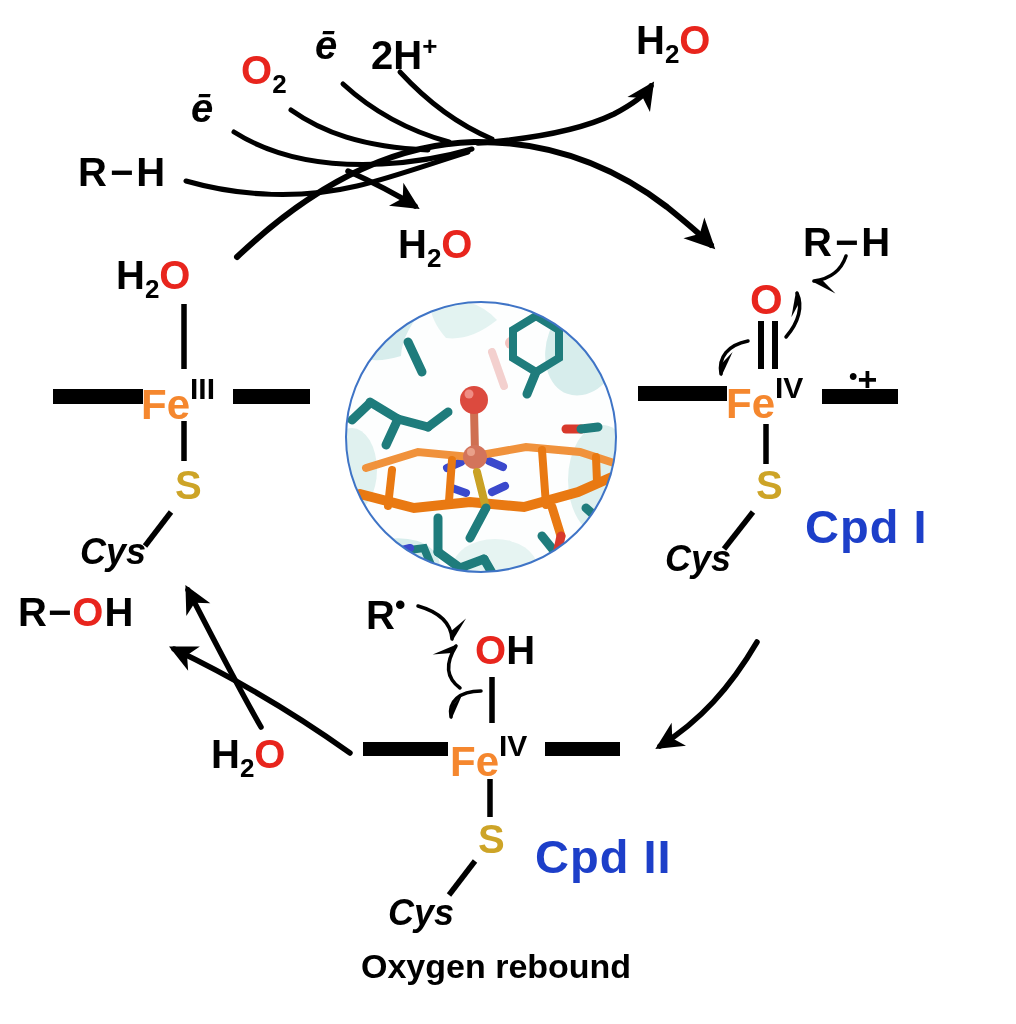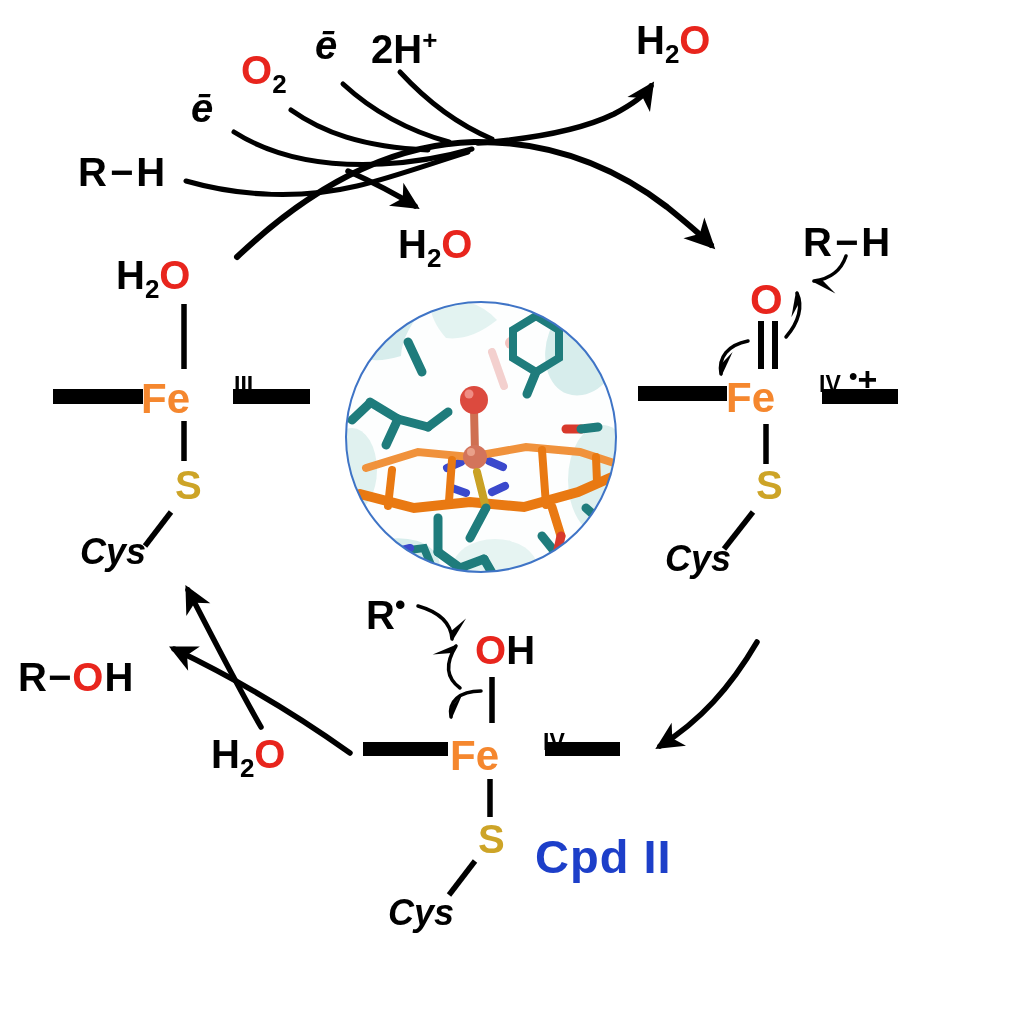--- a/index.html
+++ b/index.html
@@ -15,21 +15,21 @@
          font-family:"Liberation Sans","DejaVu Sans",sans-serif;}
   #art{position:absolute;left:0;top:0;}
   .lbl{position:absolute;font-weight:bold;color:var(--ink);white-space:nowrap;line-height:1;}
   .f40{font-size:40px;}
   .f42{font-size:42px;}
   .f36{font-size:36px;font-style:italic;}
   .f34{font-size:34px;}
   .cpd{font-size:47px;color:var(--compound_blue);letter-spacing:1px;}
   .red{color:var(--oxygen_red);}
   .fe{font-size:42px;color:var(--iron_orange);margin-top:27px;}
-  .ox{font-size:23px;vertical-align:20px;color:var(--ink);margin-left:44px;}
+  .ox{font-size:30px;vertical-align:20px;color:var(--ink);}
   .sub{font-size:26px;vertical-align:-9px;}
   .sup{font-size:26px;vertical-align:14px;}
   .dotsup{font-size:30px;vertical-align:14px;}
   .ital{font-style:italic;}
   .rh{letter-spacing:3px;text-align:right;}
   .rc-dot{font-size:24px;vertical-align:7px;}
   .rc-plus{font-size:34px;vertical-align:0;}
 </style>
 </head>
 <body>
@@ -168,38 +168,40 @@
       <line x1="486" y1="508" x2="470" y2="538" stroke="#1f7c7c" stroke-width="9" stroke-linecap="round"></line>
     </g>
     <circle cx="481" cy="437" r="135" fill="none" stroke="var(--circle_border)" stroke-width="2"></circle>
   </g>
 </svg>
 
   <div class="lbl f40 rh" style="left:78px;top:152px"><span>R</span><span>−</span><span>H</span></div>
   <div class="lbl f40 ital" style="left:191px;top:88px">ē</div>
   <div class="lbl f40" style="left:241px;top:50px"><span class="red">O</span><span class="sub">2</span></div>
   <div class="lbl f40 ital" style="left:315px;top:25px">ē</div>
-  <div class="lbl f40" style="left:371px;top:27px"><span>2H</span><span class="sup">+</span></div>
+  <div class="lbl f40" style="left:371px;top:33px"><span>2H</span><span class="sup">+</span></div>
   <div class="lbl f40" style="left:398px;top:224px"><span>H</span><span class="sub">2</span><span class="red">O</span></div>
   <div class="lbl f40" style="left:636px;top:20px"><span>H</span><span class="sub">2</span><span class="red">O</span></div>
 
   <div class="lbl f40" style="left:116px;top:255px"><span>H</span><span class="sub">2</span><span class="red">O</span></div>
   <div class="lbl" style="left:141px;top:374px"><span class="fe">Fe</span><span class="ox">III</span></div>
   <div class="lbl f40" style="left:175px;top:465px;color:var(--sulfur_gold)">S</div>
   <div class="lbl f36" style="left:80px;top:534px">Cys</div>
 
   <div class="lbl f40 rh" style="left:803px;top:222px"><span>R</span><span>−</span><span>H</span></div>
   <div class="lbl f42 red" style="left:750px;top:279px">O</div>
   <div class="lbl" style="left:726px;top:373px"><span class="fe">Fe</span><span class="ox">IV</span></div>
   <div class="lbl" style="left:849px;top:362px"><span class="rc-dot">•</span><span class="rc-plus">+</span></div>
   <div class="lbl f40" style="left:756px;top:465px;color:var(--sulfur_gold)">S</div>
   <div class="lbl f36" style="left:665px;top:541px">Cys</div>
+  <div class="lbl cpd" style="left:805px;top:503px">Cpd I</div>
 
   <div class="lbl f40" style="left:366px;top:590px"><span>R</span><span class="dotsup">•</span></div>
   <div class="lbl f40" style="left:475px;top:630px"><span class="red">O</span><span>H</span></div>
   <div class="lbl" style="left:450px;top:731px"><span class="fe">Fe</span><span class="ox">IV</span></div>
   <div class="lbl f40" style="left:478px;top:819px;color:var(--sulfur_gold)">S</div>
   <div class="lbl f36" style="left:388px;top:895px">Cys</div>
   <div class="lbl cpd" style="left:535px;top:833px">Cpd II</div>
+  <div class="lbl f34" style="left:361px;top:949px">Oxygen rebound</div>
   <div class="lbl f40" style="left:211px;top:734px"><span>H</span><span class="sub">2</span><span class="red">O</span></div>
-  <div class="lbl f40" style="left:18px;top:657px;letter-spacing:1px"><span>R</span><span>−</span><span class="red">O</span><span>H</span></div>
+  <div class="lbl f40" style="left:18px;top:592px;letter-spacing:1px"><span>R</span><span>−</span><span class="red">O</span><span>H</span></div>
 
 </div>
 
 </body></html>

